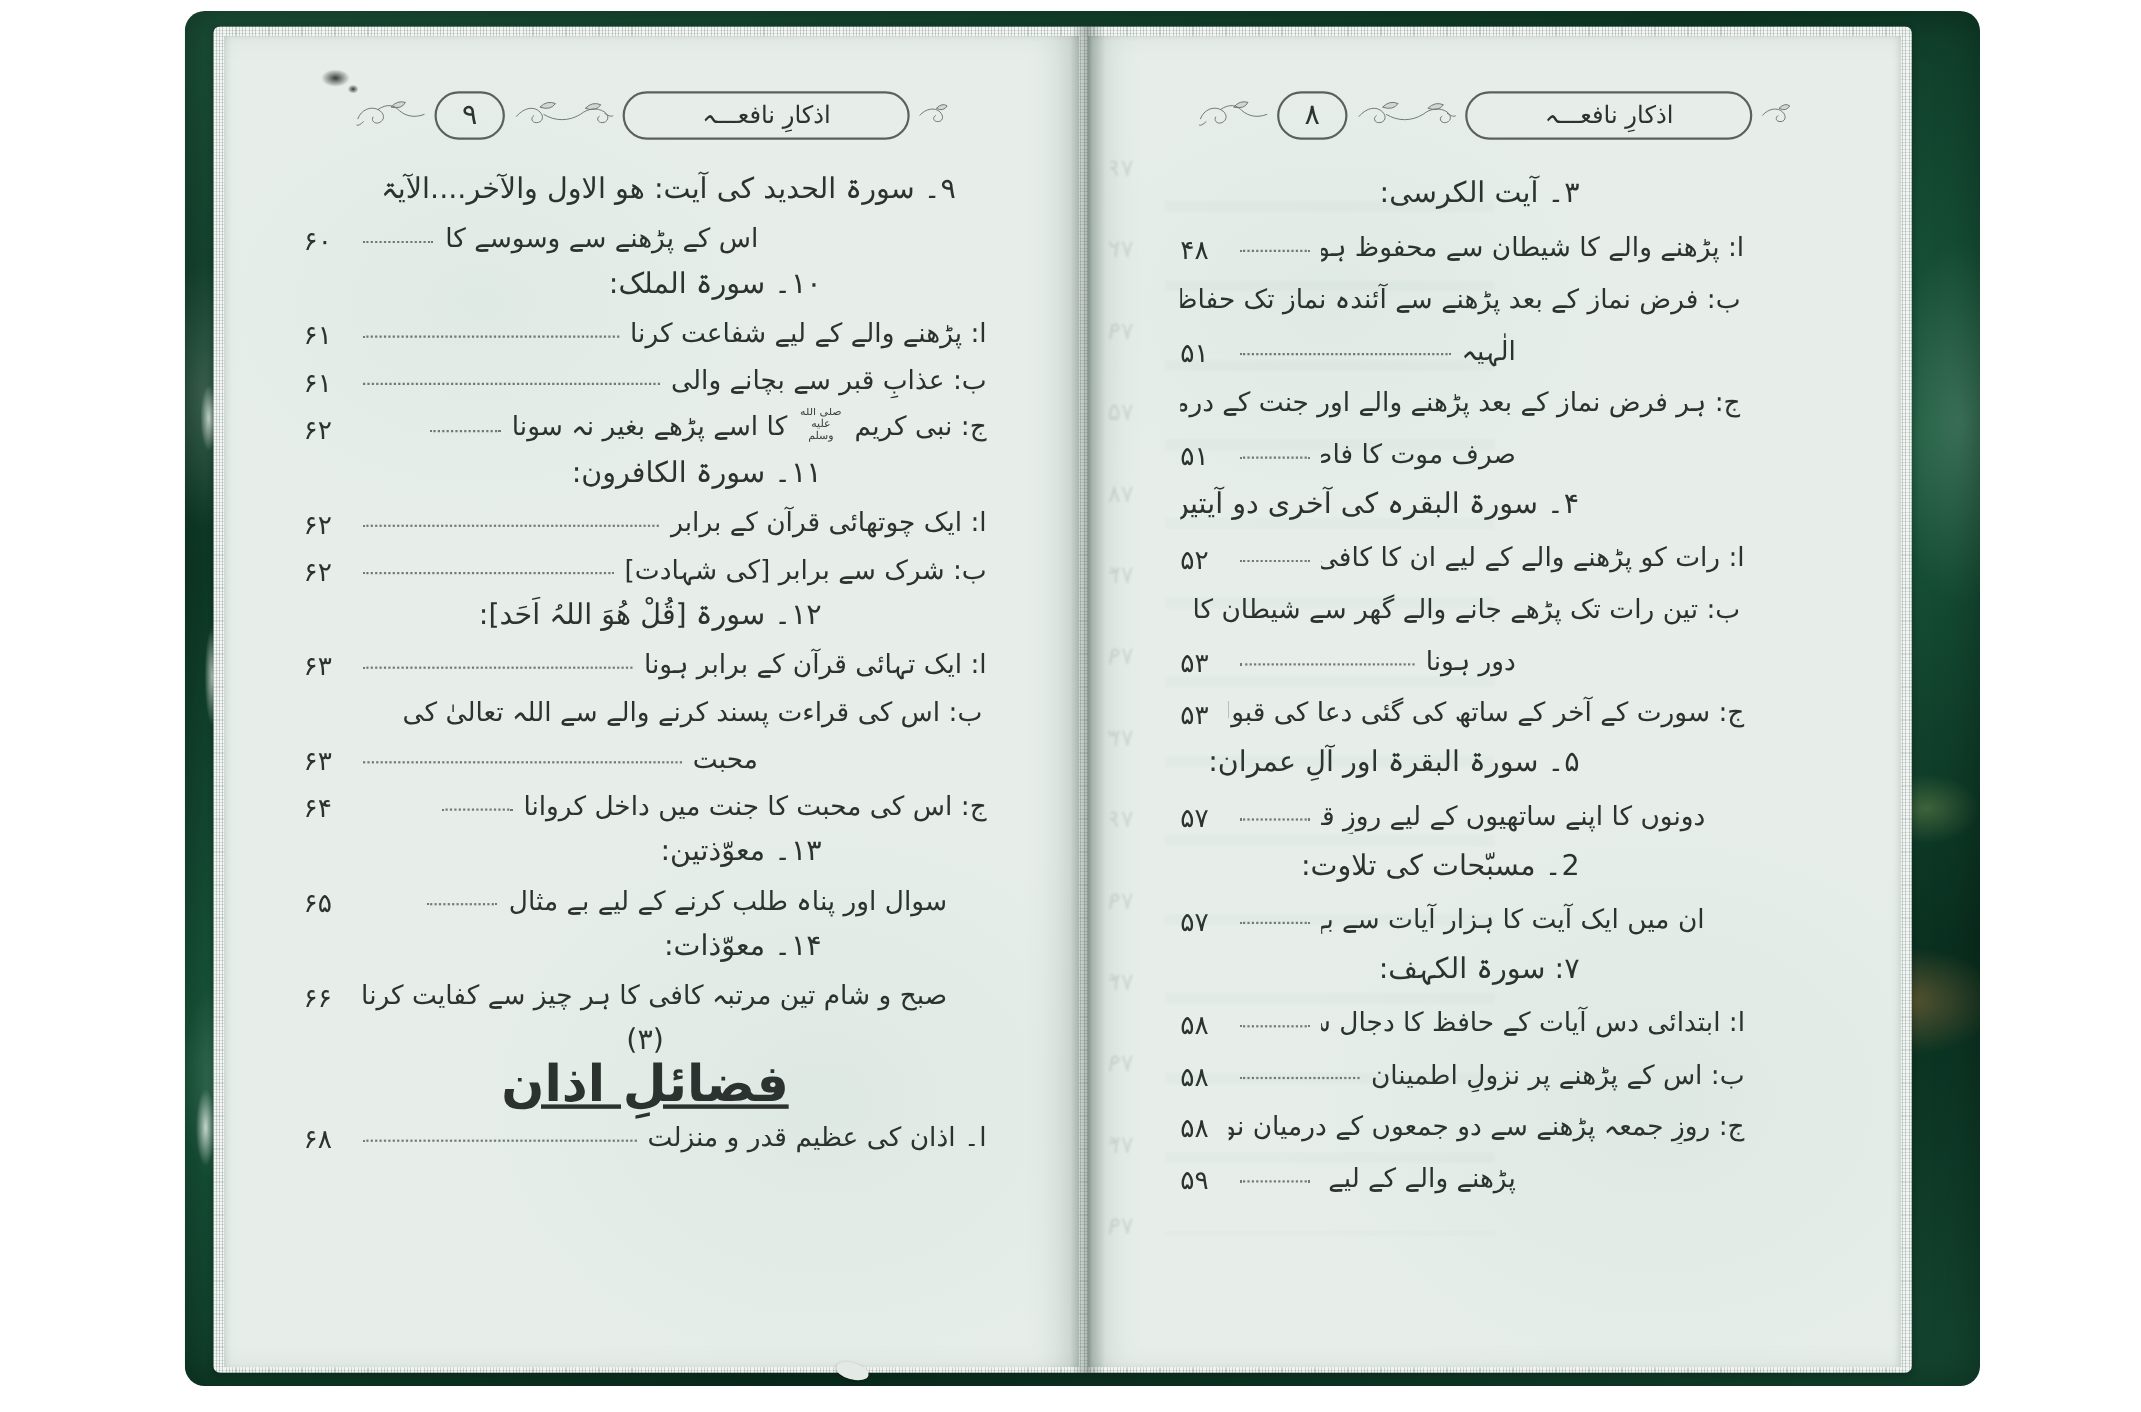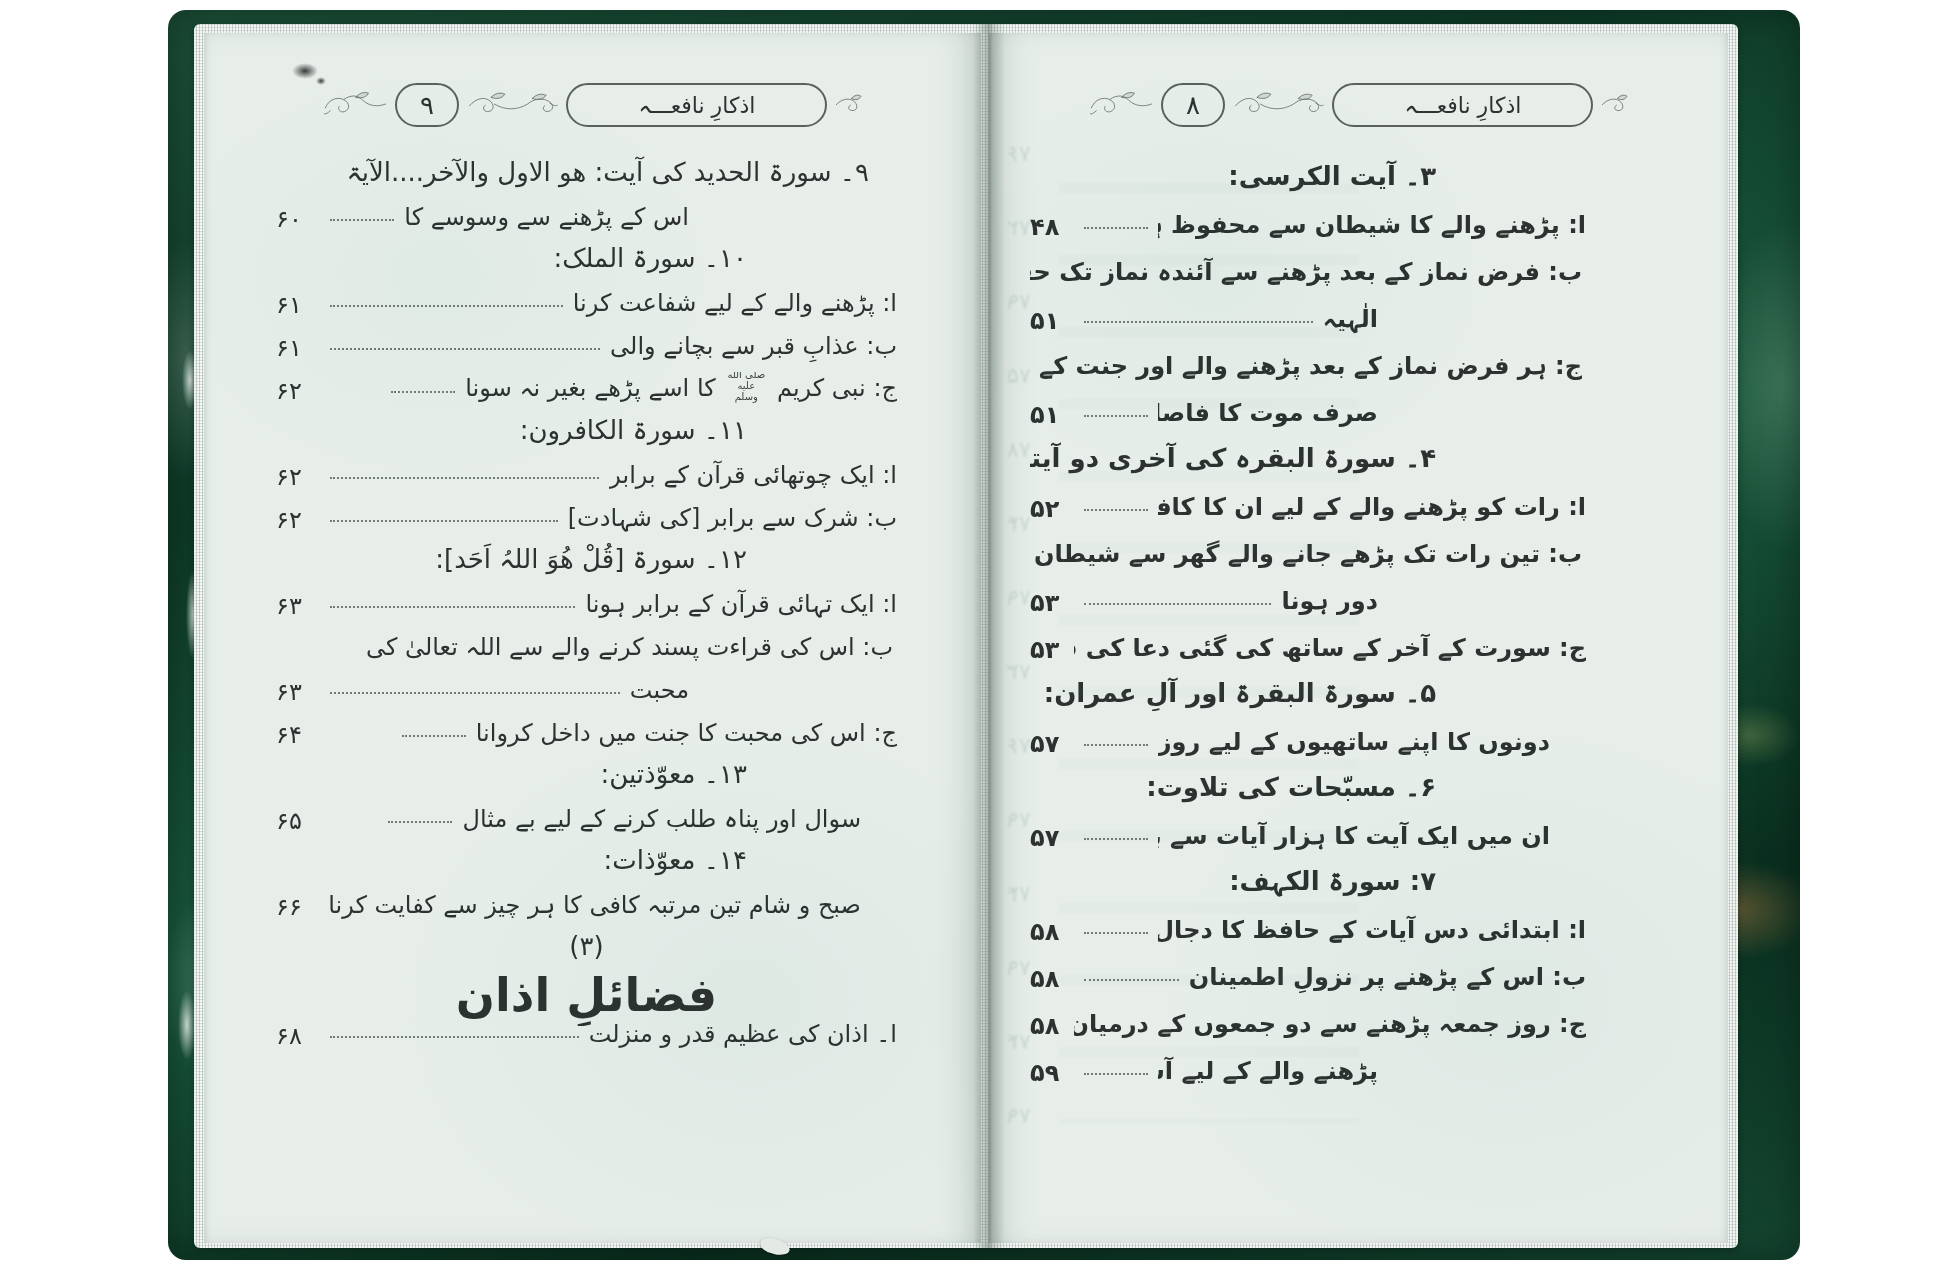--- a/index.html
+++ b/index.html
@@ -59,36 +59,36 @@
   .band svg{display:block;}
   .cartouche{
     height:40px;border:2px solid #5a615c;border-radius:22px;
     display:flex;align-items:center;justify-content:center;color:#2c3230;background:transparent;
   }
   .numbox{width:112px;font-size:26px;}
   .titlebox{min-width:225px;padding:0 16px;font-size:22px;}
   
   .toc{margin:14px 0 0 0;padding:0 6px;}
   .page.left  .toc{padding-right:84px;padding-left:72px;}
-  .page.right .toc{padding-right:142px;padding-left:41px;font-weight:bold;}
+  .page.right .toc{padding-right:142px;padding-left:84px;}
   .row{display:flex;align-items:flex-end;height:47px;font-size:24px;white-space:nowrap;}
   .page.left .row{height:43px;}
   .row .txt{flex:0 1 auto;min-width:0;overflow:hidden;line-height:1.35;}
   .row .leader{flex:0 0 64px;border-bottom:2px dotted rgba(52,60,56,.65);margin:0 10px 12px;}
   .row.l-dots .leader{flex:1 1 aupx;flex-grow:1;}
   .row.l-dots .spacer{flex:0 0 0;}
   .row .spacer{flex:1 1 auto;}
   .row .num{flex:0 0 auto;min-width:44px;text-align:left;margin-top:44px;}
   .row.heading{font-size:26px;padding-right:150px;}
   .row.heading0{font-size:26px;padding-right:28px;}
   .row.wrap{padding-right:4px;}
   .row.cont{padding-right:208px;}
   .row.cont2{padding-right:36px;}
   .row.center{justify-content:center;height:52px;font-size:26px;}
-  .row.title{justify-content:center;height:80px;font-size:46px;font-weight:bold;align-items:flex-start;}
+  .row.title{justify-content:center;height:80px;font-size:46px;font-weight:bold;align-items:center;text-decoration:underline;}
   .honorific{
     display:inline-block;width:40px;font-size:10px;line-height:1.1;white-space:normal;
     text-align:center;vertical-align:middle;margin:0 3px;transform:translateY(-3px);color:#3a403d;
   }
   
   .ghost-col{position:absolute;top:108px;left:18px;width:60px;direction:rtl;pointer-events:none;}
   .ghost-num{display:block;height:74px;font-size:22px;color:#49705d;opacity:.16;filter:blur(1px);transform:scaleX(-1);}
   .ghost-lines{
     position:absolute;top:120px;bottom:120px;left:70px;width:300px;opacity:.5;pointer-events:none;
     background:repeating-linear-gradient(180deg,transparent 0 30px,rgba(110,150,130,.07) 30px 40px,transparent 40px 72px);
@@ -332,21 +332,21 @@
             <div class="row heading">
               <span class="txt">۵۔ سورۃ البقرۃ اور آلِ عمران:</span>
             </div>
             <div class="row cont2 l-short">
               <span class="txt">دونوں کا اپنے ساتھیوں کے لیے روزِ قیامت جھگڑنا</span>
               <span class="leader"></span>
               <span class="spacer"></span>
               <span class="num">۵۷</span>
             </div>
             <div class="row heading">
-              <span class="txt">۶۔ مسبّحات کی تلاوت:</span>
+              <span class="txt">2۔ مسبّحات کی تلاوت:</span>
             </div>
             <div class="row cont2 l-short">
               <span class="txt">ان میں ایک آیت کا ہزار آیات سے بہتر ہونا</span>
               <span class="leader"></span>
               <span class="spacer"></span>
               <span class="num">۵۷</span>
             </div>
             <div class="row heading">
               <span class="txt">۷: سورۃ الکہف:</span>
             </div>

